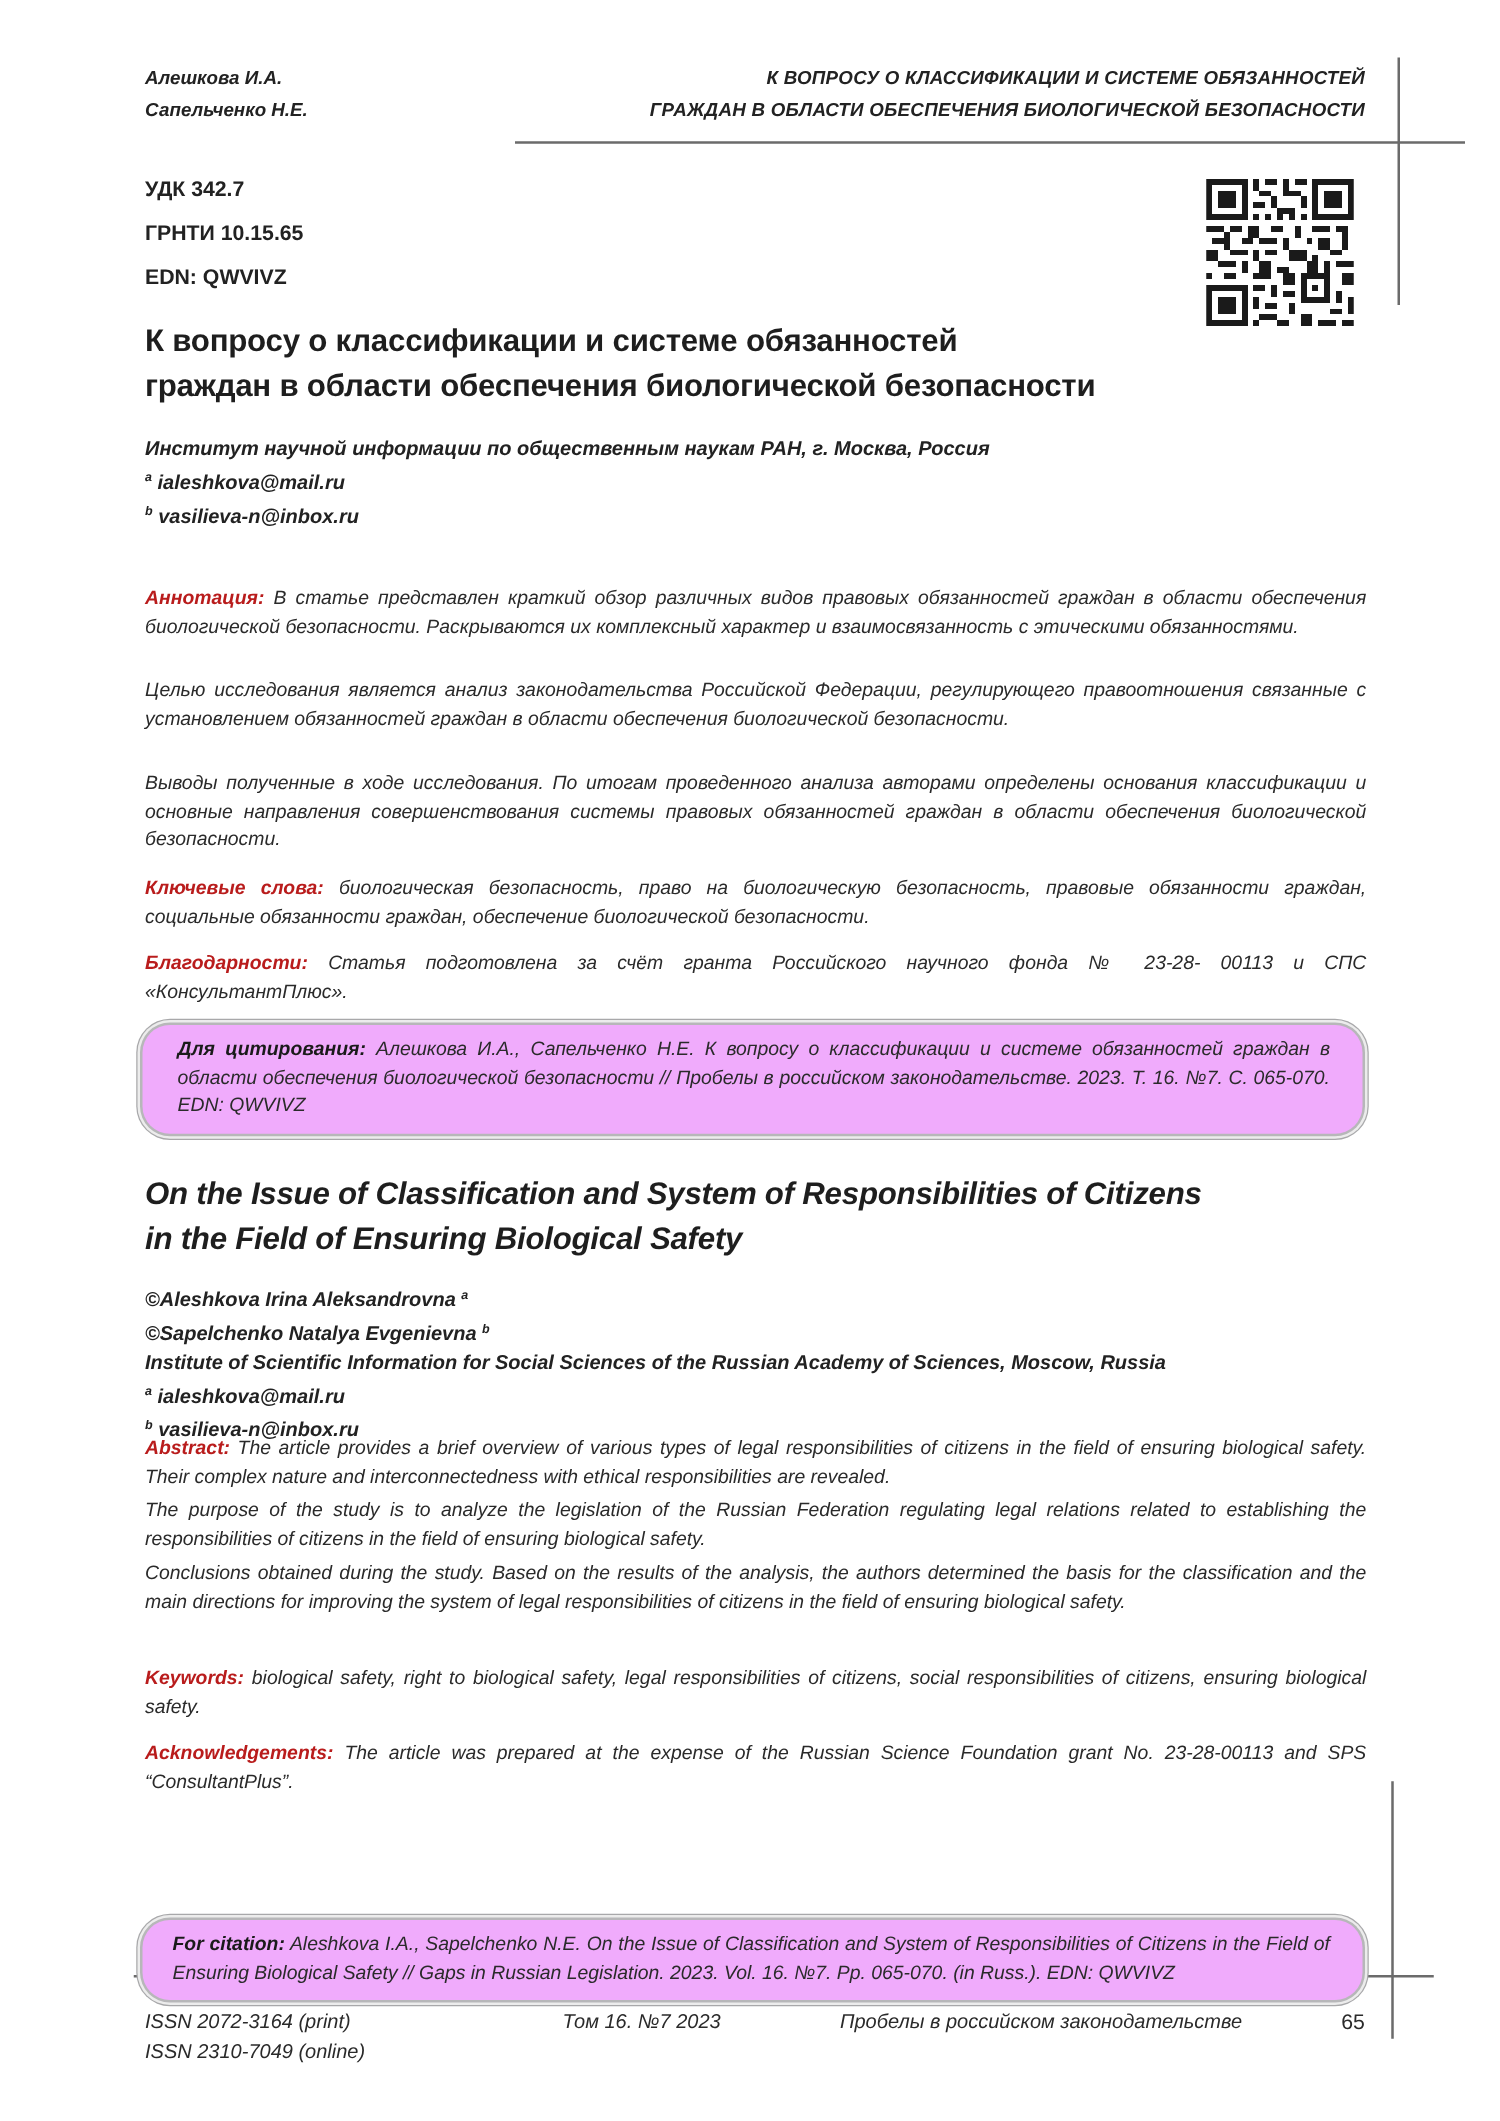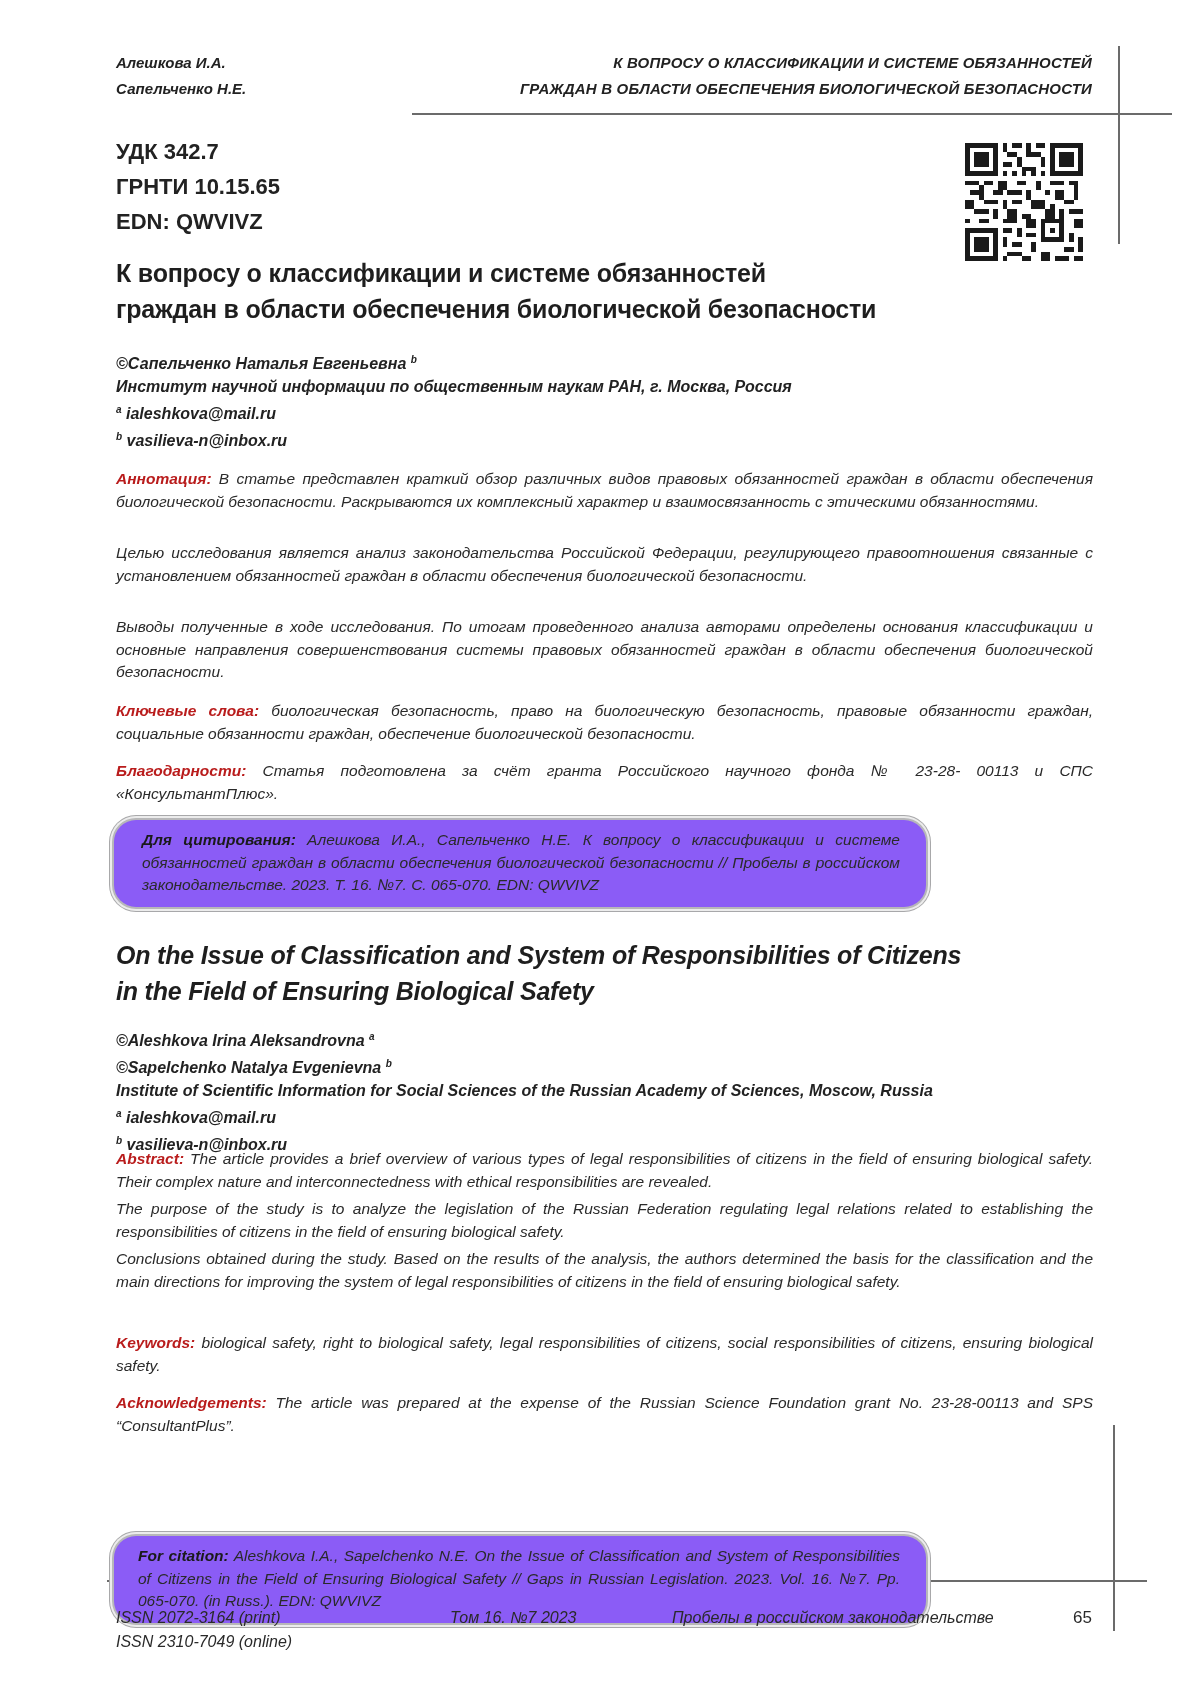--- a/index.html
+++ b/index.html
@@ -5,34 +5,34 @@
   * { box-sizing: border-box; margin: 0; padding: 0; }
   html, body { width: 1200px; height: 1697px; background: #ffffff; }
   body { position: relative; font-family: "Liberation Sans", "DejaVu Sans", sans-serif; color: #1a1a1a; overflow: hidden; }
 
   .vline { position: absolute; background: #6b6b6b; width: 2px; }
   .hline { position: absolute; background: #6b6b6b; height: 2px; }
 
   .run-left { position: absolute; left: 116px; top: 50px; font-size: 15px; font-weight: bold; font-style: italic; line-height: 26px; color: #222; }
   .run-right { position: absolute; right: 108px; top: 50px; text-align: right; font-size: 15px; font-weight: bold; font-style: italic; line-height: 26px; color: #222; letter-spacing: 0.2px; }
 
-  .ids { position: absolute; left: 116px; top: 140px; font-size: 22px; font-weight: bold; color: #222; }
+  .ids { position: absolute; left: 116px; top: 140px; font-size: 17px; font-weight: bold; color: #222; }
   .ids div { height: 35px; line-height: 24px; }
 
   .qr { position: absolute; left: 965px; top: 143px; width: 118px; height: 118px; }
 
   .title-ru { position: absolute; left: 116px; top: 255px; font-size: 25px; font-weight: bold; line-height: 36px; color: #1e1e1e; letter-spacing: -0.2px; }
 
   .authors { position: absolute; left: 116px; font-size: 16px; font-weight: bold; font-style: italic; line-height: 23px; color: #222; }
   .authors sup { font-size: 10px; vertical-align: 6px; }
 
   .para { position: absolute; left: 116px; width: 977px; font-size: 15.5px; font-style: italic; line-height: 22.5px; text-align: justify; color: #2a2a2a; }
   .para b { font-weight: bold; color: #b91c1c; }
 
-  .cite-box { position: absolute; left: 114px; width: 812px; background: #8b5cf6; border-radius: 22px; padding: 9px 26px 10px 28px;
+  .cite-box { position: absolute; left: 114px; width: 976px; background: #f0abfc; border-radius: 22px; padding: 9px 26px 10px 28px;
               box-shadow: 0 0 0 2px #b7b7b9, 0 0 0 4px #ececec, 0 0 0 5px #a8a8aa; }
   .cite-box .txt { font-size: 15.5px; font-style: italic; line-height: 22.5px; color: #2a2a2a; text-align: justify; }
   .cite-box b { font-weight: bold; color: #1a1a1a; }
 
   .title-en { position: absolute; left: 116px; top: 937px; font-size: 25px; font-weight: bold; font-style: italic; line-height: 36px; color: #1e1e1e; letter-spacing: -0.2px; }
 
   .footer { position: absolute; top: 1606px; font-size: 16px; font-style: italic; line-height: 24px; color: #2a2a2a; }
   .page-num { position: absolute; top: 1606px; left: 1073px; font-size: 17px; color: #2a2a2a; line-height: 24px; }
 </style>
 </head>
@@ -140,21 +140,20 @@
       <rect x="23" y="24" width="2" height="1"></rect>
   </g>
 </svg>
 
 <div class="title-ru">
   <div>К вопросу о классификации и системе обязанностей</div>
   <div>граждан в области обеспечения биологической безопасности</div>
 </div>
 
 <div class="authors" style="top:348px;">
-  <div><span>©Сапельченко Наталья Евгеньевна</span> <sup>b</sup></div>
   <div>Институт научной информации по общественным наукам РАН, г. Москва, Россия</div>
   <div><sup>a</sup> <span>ialeshkova@mail.ru</span></div>
   <div><sup>b</sup> <span>vasilieva-n@inbox.ru</span></div>
 </div>
 
 <div class="para" style="top:468px;"><b>Аннотация:</b> <span>В статье представлен краткий обзор различных видов правовых обязанностей граждан в области обеспечения биологической безопасности. Раскрываются их комплексный характер и взаимосвязанность с этическими обязанностями.</span></div>
 <div class="para" style="top:542px;">Целью исследования является анализ законодательства Российской Федерации, регулирующего правоотношения связанные с установлением обязанностей граждан в области обеспечения биологической безопасности.</div>
 <div class="para" style="top:616px;">Выводы полученные в ходе исследования. По итогам проведенного анализа авторами определены основания классификации и основные направления совершенствования системы правовых обязанностей граждан в области обеспечения биологической безопасности.</div>
 <div class="para" style="top:700px;"><b>Ключевые слова:</b> <span>биологическая безопасность, право на биологическую безопасность, правовые обязанности граждан, социальные обязанности граждан, обеспечение биологической безопасности.</span></div>
 <div class="para" style="top:760px;"><b>Благодарности:</b> <span>Статья подготовлена за счёт гранта Российского научного фонда № 23-28- 00113 и СПС «КонсультантПлюс».</span></div>

